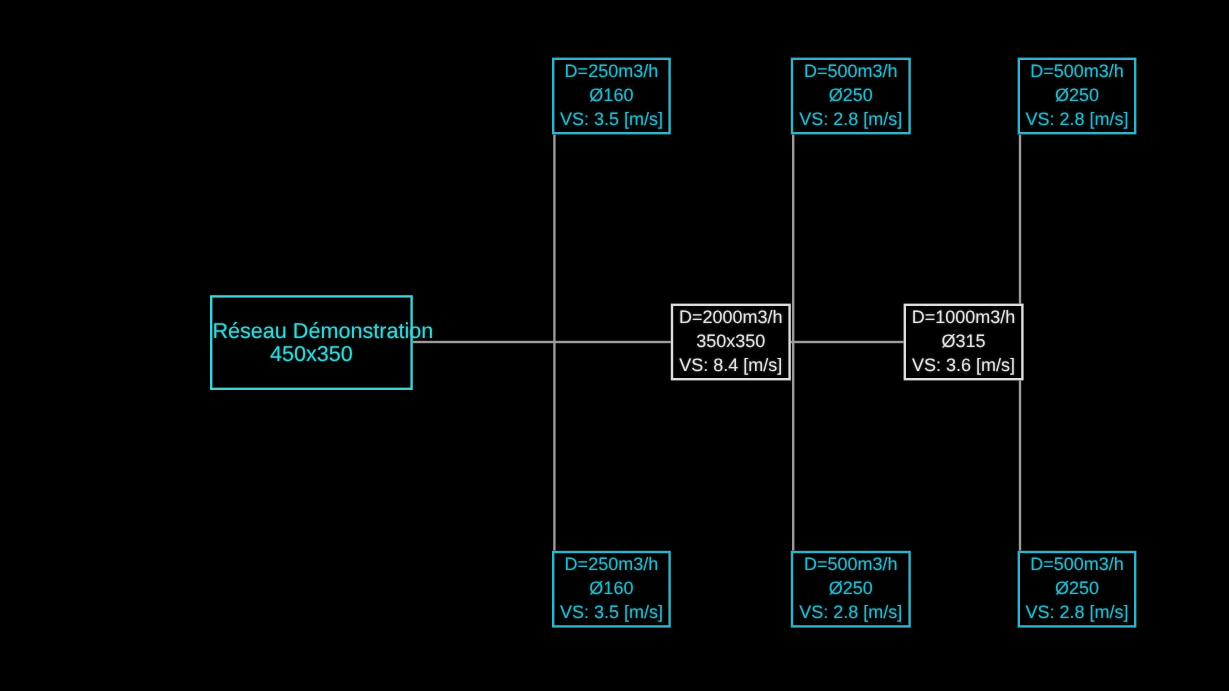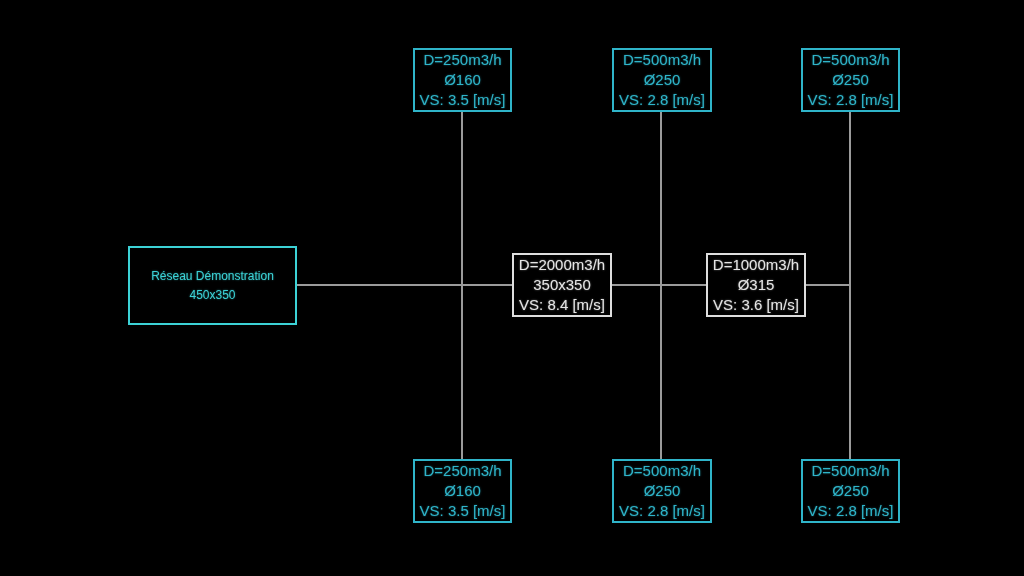--- a/index.html
+++ b/index.html
@@ -22,35 +22,36 @@
   .connector.h { height: 1.5px; }
   .connector.v { width: 1.5px; }
   .node {
     position: absolute;
     box-sizing: border-box;
     background: #000000;
     text-align: center;
     display: flex;
     flex-direction: column;
     justify-content: center;
+    margin-left: 47px;
   }
   .node .line {
     white-space: nowrap;
   }
   .node.leaf {
     border: 2px solid #2fb4c9;
     color: #2fb4c9;
     font-size: 15px;
     line-height: 20px;
     text-shadow: 0 0 2px rgba(47,180,201,0.55);
   }
   .node.root {
     border: 2px solid #3cd2d6;
     color: #3cd2d6;
-    font-size: 12px;
+    font-size: 18px;
     line-height: 19px;
     text-shadow: 0 0 2px rgba(60,210,214,0.55);
   }
   .node.duct {
     border: 2px solid #dedede;
     color: #e5e5e5;
     font-size: 15px;
     line-height: 20px;
     text-shadow: 0 0 2px rgba(240,240,240,0.45);
   }

